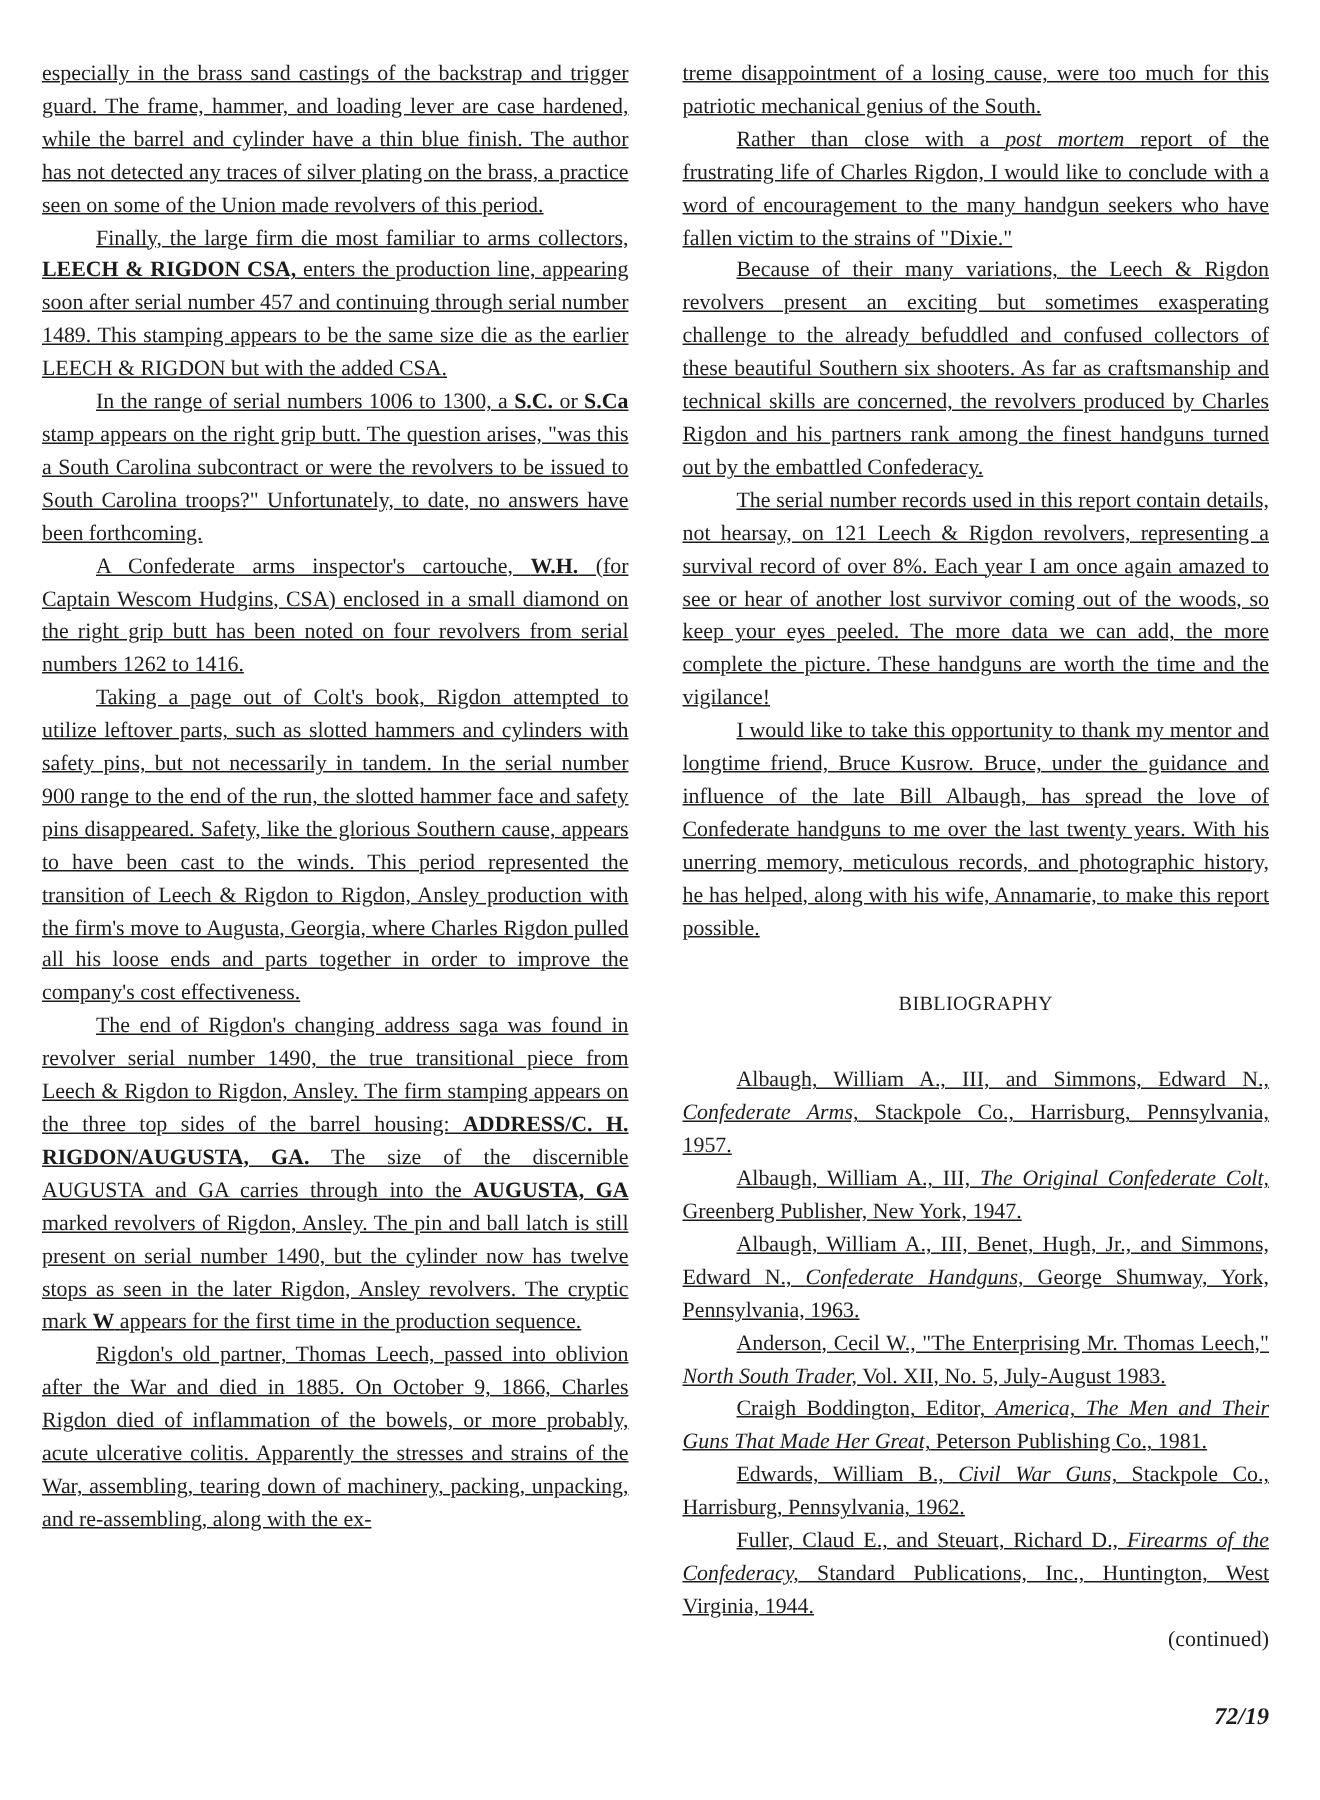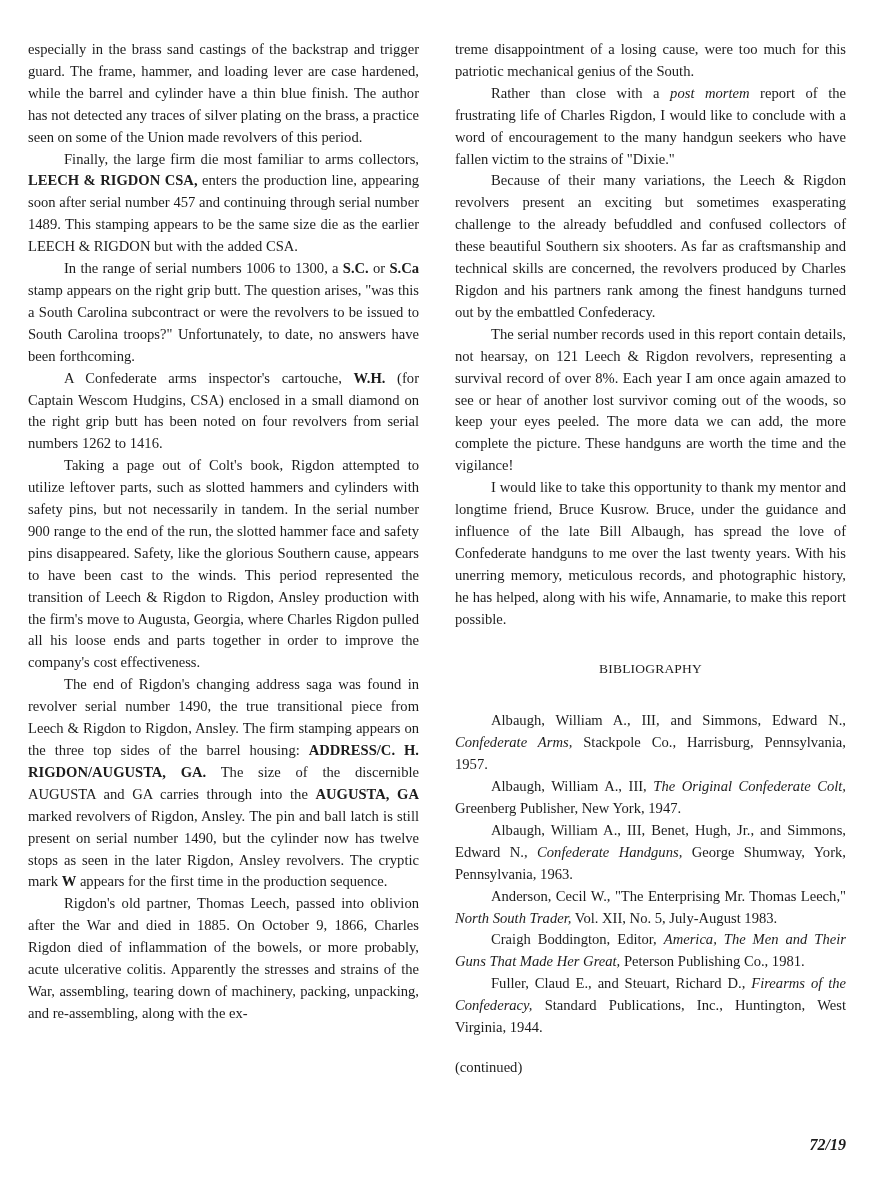--- a/index.html
+++ b/index.html
@@ -1,24 +1,24 @@
 <!DOCTYPE html>
 <html><head>
 <meta charset="utf-8">
 <style>
   html, body { margin:0; padding:0; background:#ffffff; }
   body { width:880px; height:1200px; overflow:hidden; position:relative;
          font-family:"Liberation Serif","DejaVu Serif",serif; color:#1c1c1c; }
   .col { position:absolute; top:39px; width:391px; font-size:14.6px; line-height:21.9px; }
   #left { left:28px; }
   #right { left:455px; top:39px; }
-  .para { margin:0; text-align:justify; text-indent:36px; }
+  .para { margin:0; text-align:justify; text-indent:36px;text-decoration:underline; }
   .para.noindent { text-indent:0; }
   .heading { text-align:center; margin:28px 0 30px 0; font-size:13.5px; letter-spacing:0.2px; }
-  .continued { text-align:left; margin-top:18px; }
+  .continued { text-align:right; margin-top:0; }
   .pagenum { position:absolute; right:34px; top:1136px; font-weight:bold; font-size:16px;font-style:italic; }
   b { font-weight:bold; }
   i { font-style:italic; }
 </style>
 </head>
 <body>
 
 <div id="left" class="col">
     <p class="para noindent"><span>especially in the brass sand castings of the backstrap and trigger guard. The frame, hammer, and loading lever are case hardened, while the barrel and cylinder have a thin blue finish. The author has not detected any traces of silver plating on the brass, a practice seen on some of the Union made revolvers of this period.</span></p>
     <p class="para"><span>Finally, the large firm die most familiar to arms collectors, </span><b>LEECH &amp; RIGDON CSA,</b><span> enters the production line, appearing soon after serial number 457 and continuing through serial number 1489. This stamping appears to be the same size die as the earlier LEECH &amp; RIGDON but with the added CSA.</span></p>
@@ -37,18 +37,19 @@
       <p class="para"><span>The serial number records used in this report contain details, not hearsay, on 121 Leech &amp; Rigdon revolvers, representing a survival record of over 8%. Each year I am once again amazed to see or hear of another lost survivor coming out of the woods, so keep your eyes peeled. The more data we can add, the more complete the picture. These handguns are worth the time and the vigilance!</span></p>
       <p class="para"><span>I would like to take this opportunity to thank my mentor and longtime friend, Bruce Kusrow. Bruce, under the guidance and influence of the late Bill Albaugh, has spread the love of Confederate handguns to me over the last twenty years. With his unerring memory, meticulous records, and photographic history, he has helped, along with his wife, Annamarie, to make this report possible.</span></p>
     </div>
   <div class="heading">BIBLIOGRAPHY</div>
   <div id="bib">
       <p class="para"><span>Albaugh, William A., III, and Simmons, Edward N., </span><i>Confederate Arms,</i><span> Stackpole Co., Harrisburg, Pennsylvania, 1957.</span></p>
       <p class="para"><span>Albaugh, William A., III, </span><i>The Original Confederate Colt,</i><span> Greenberg Publisher, New York, 1947.</span></p>
       <p class="para"><span>Albaugh, William A., III, Benet, Hugh, Jr., and Simmons, Edward N., </span><i>Confederate Handguns,</i><span> George Shumway, York, Pennsylvania, 1963.</span></p>
       <p class="para"><span>Anderson, Cecil W., "The Enterprising Mr. Thomas Leech," </span><i>North South Trader,</i><span> Vol. XII, No. 5, July-August 1983.</span></p>
       <p class="para"><span>Craigh Boddington, Editor, </span><i>America, The Men and Their Guns That Made Her Great,</i><span> Peterson Publishing Co., 1981.</span></p>
+      <p class="para"><span>Edwards, William B., </span><i>Civil War Guns,</i><span> Stackpole Co., Harrisburg, Pennsylvania, 1962.</span></p>
       <p class="para"><span>Fuller, Claud E., and Steuart, Richard D., </span><i>Firearms of the Confederacy,</i><span> Standard Publications, Inc., Huntington, West Virginia, 1944.</span></p>
     </div>
   <div class="continued">(continued)</div>
 </div>
 
 <div class="pagenum">72/19</div>
 
 </body></html>

